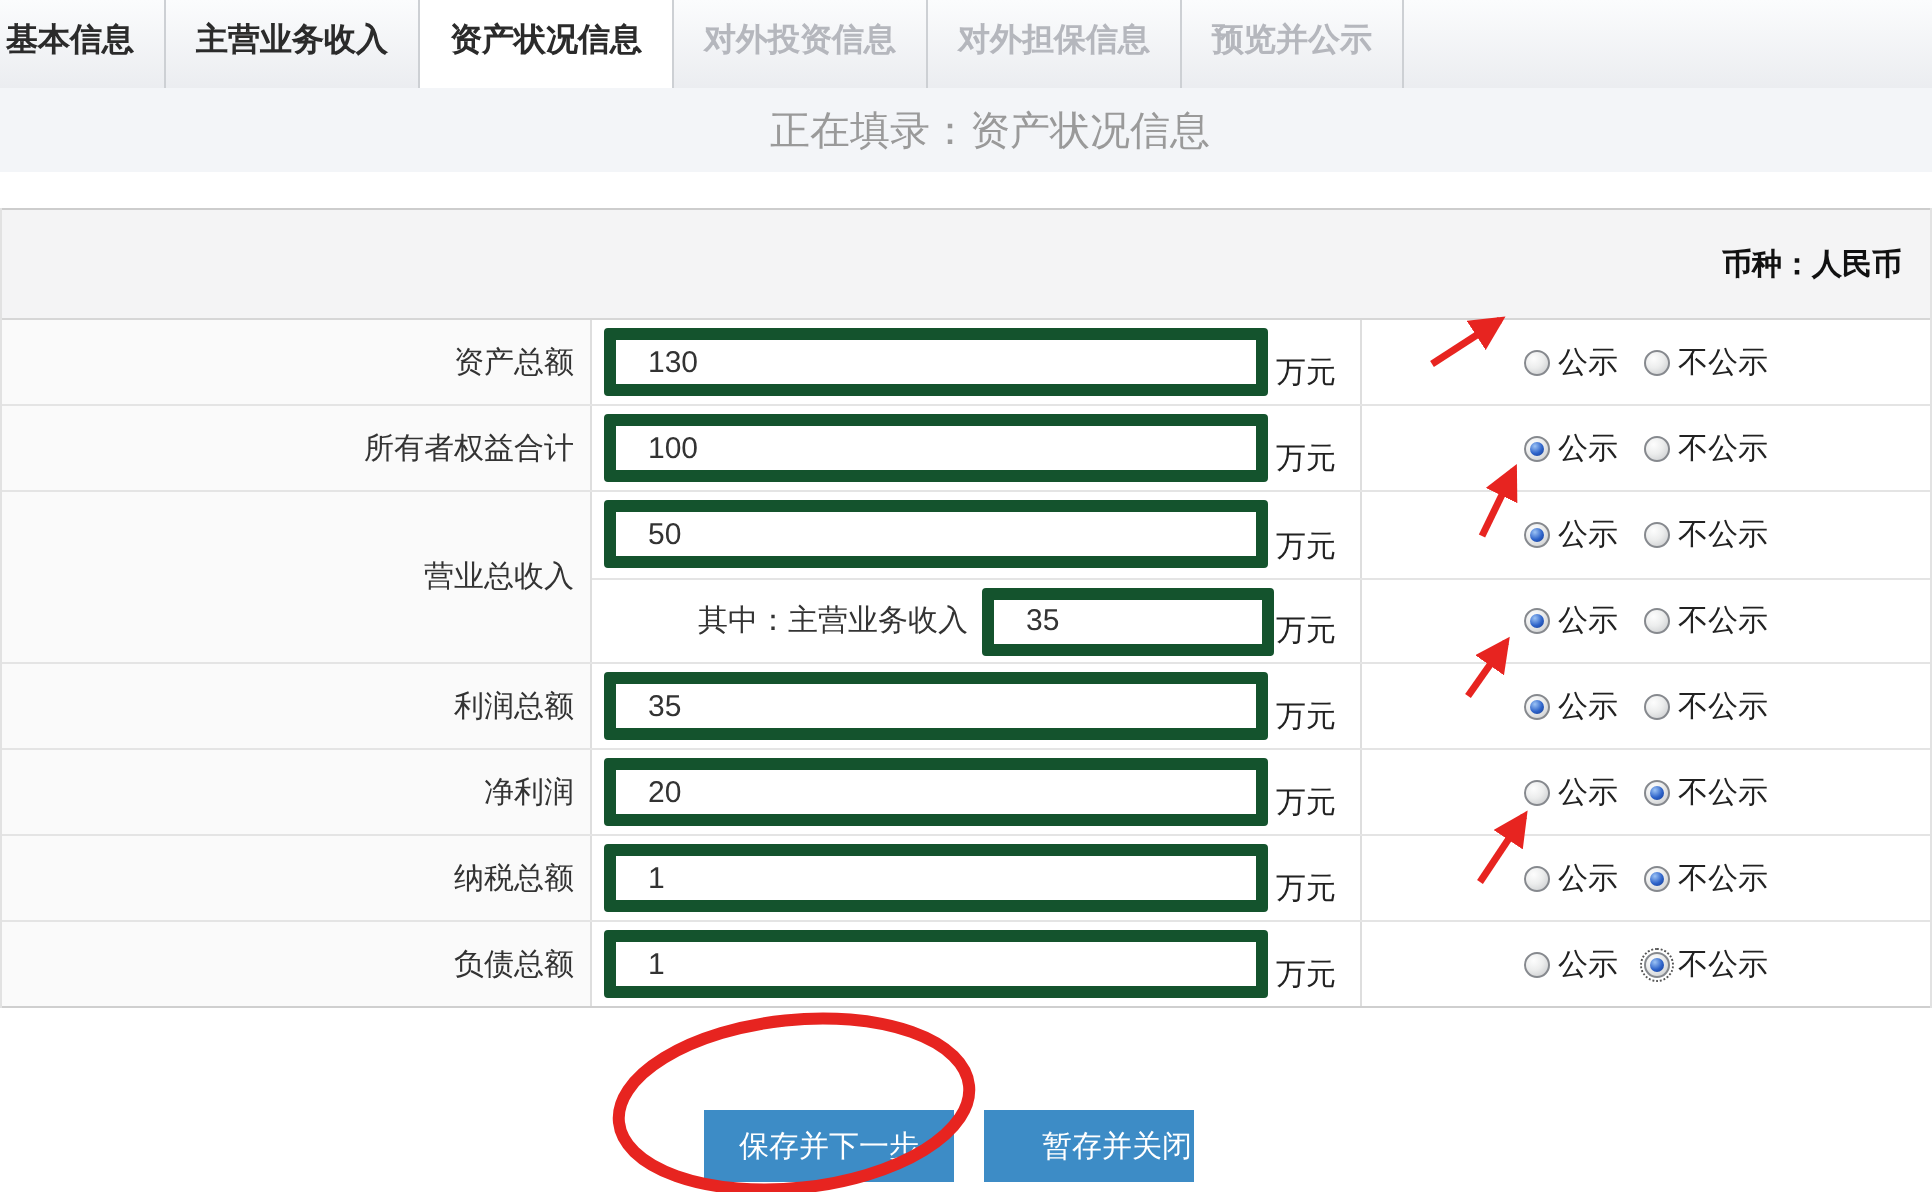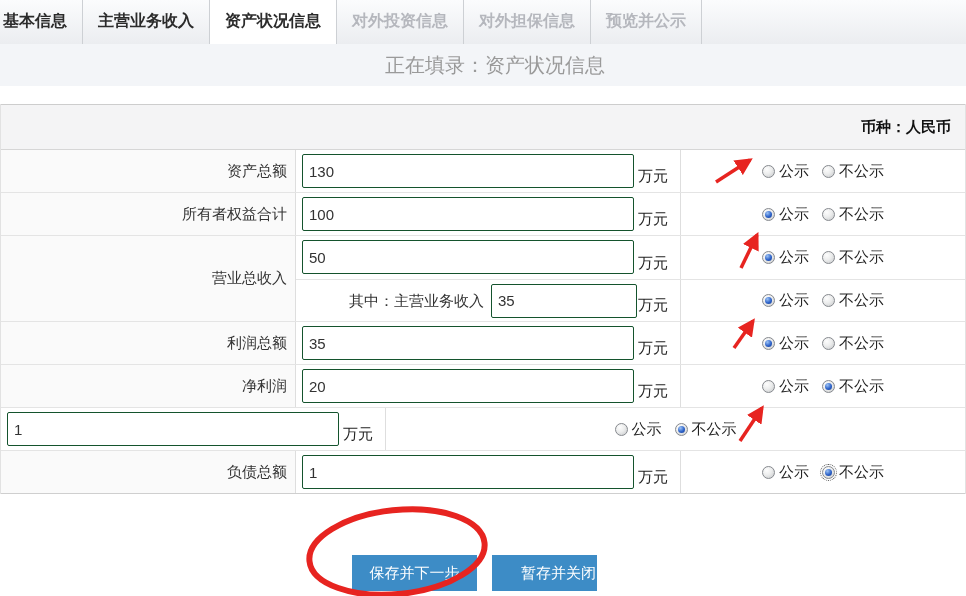--- a/index.html
+++ b/index.html
@@ -42,41 +42,41 @@
     font-size: 20px; color: #9a9a9a;
   }
 
   
   .asset-table {
     position: absolute; top: 104px; left: 0; width: 966px;
     border-left: 1px solid #e2e2e2; border-right: 1px solid #e2e2e2;
     font-size: 15px; color: #333;
   }
   .thead {
-    height: 46px; background: #f4f4f5;
+    height: 56px; background: #f4f4f5;
     border-top: 1px solid #cdcdcd; border-bottom: 1px solid #d6d6d6;
     display: flex; align-items: center; justify-content: flex-end;
     padding-right: 14px; font-weight: bold; color: #111;
   }
   .row { display: flex; height: 43px; border-bottom: 1px solid #e4e4e4; }
   .row.double { height: 86px; }
   .row.last { border-bottom: 1px solid #cfcfcf; }
   .label-cell {
     width: 295px; background: #fafafa; border-right: 1px solid #dedede;
     display: flex; align-items: center; justify-content: flex-end;
     padding-right: 8px; color: #333;
   }
   .right-stack { flex: 1; display: flex; flex-direction: column; }
   .band { display: flex; height: 43px; }
   .band.second { border-top: 1px solid #e4e4e4; height: 43px; }
   .mid-cell { width: 385px; border-right: 1px solid #dedede; position: relative; }
   .amount-input {
     position: absolute; left: 6px; top: 4px; width: 332px; height: 34px;
-    border: 1px solid #14532d; border-radius: 2px;
-    font-size: 15px; padding: 0 6px; color: #333;
+    border: 6px solid #14532d; border-radius: 2px;
+    font-size: 15px; padding: 0 16px; color: #333;
     font-family: inherit; background: #fff; outline: none;
   }
   .amount-input.sub { left: 195px; width: 146px; }
   .sub-label {
     position: absolute; left: 0; top: 0; width: 188px; height: 42px;
     line-height: 42px; text-align: right; color: #333;
   }
   .unit { position: absolute; left: 342px; bottom: 6px; color: #222; }
   .radio-cell { flex: 1; display: flex; align-items: center; justify-content: center; }
 
@@ -211,20 +211,21 @@
     </div>
     <div class="radio-cell">
       <span class="radio"></span>
       <span class="rlabel gap">公示</span>
       <span class="radio checked"></span>
       <span class="rlabel">不公示</span>
     </div>
   </div>
 
   <div class="row">
+    <div class="label-cell">纳税总额</div>
     <div class="mid-cell">
       <input class="amount-input" value="1" style="">
       <span class="unit">万元</span>
     </div>
     <div class="radio-cell">
       <span class="radio"></span>
       <span class="rlabel gap">公示</span>
       <span class="radio checked"></span>
       <span class="rlabel">不公示</span>
     </div>

